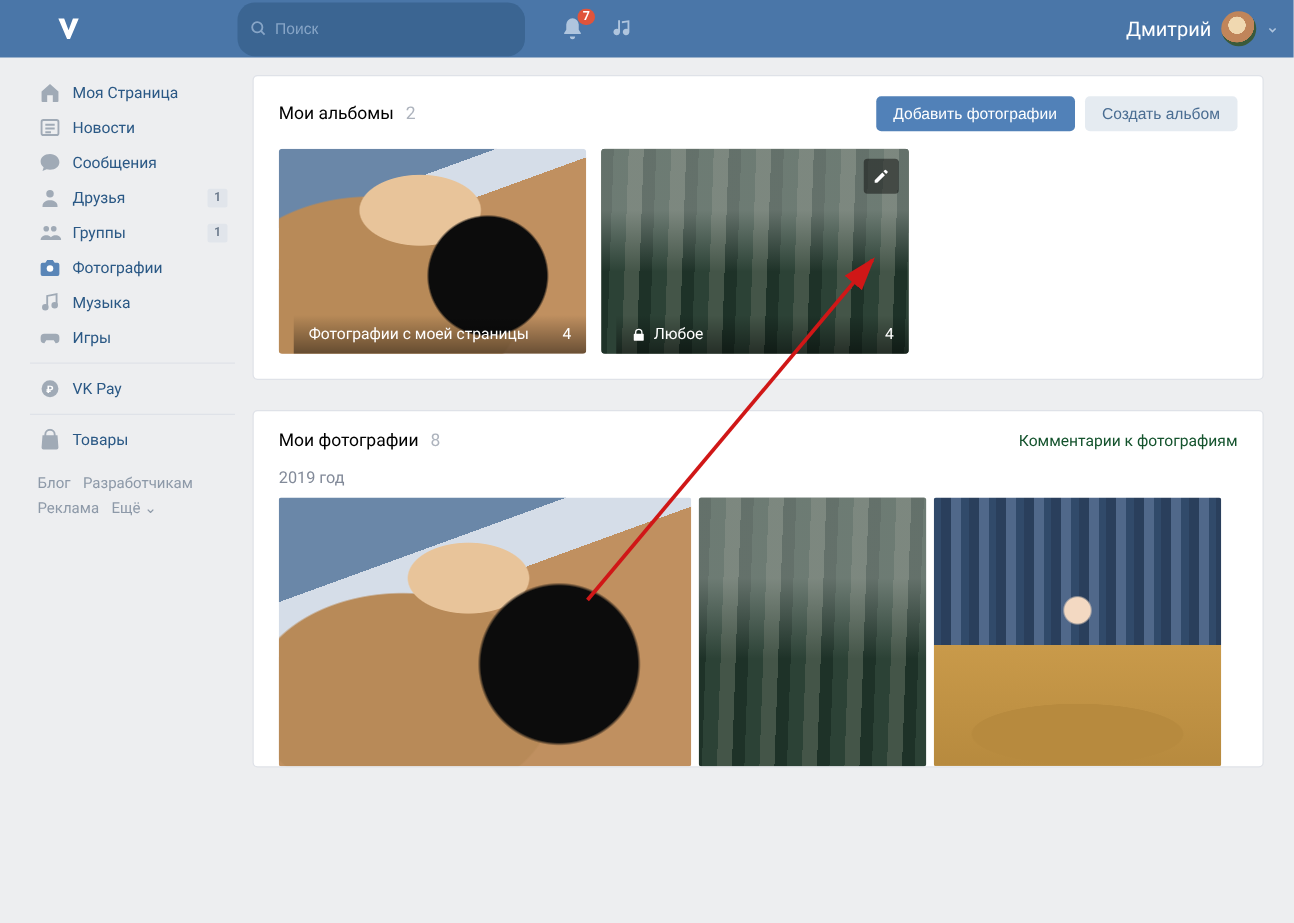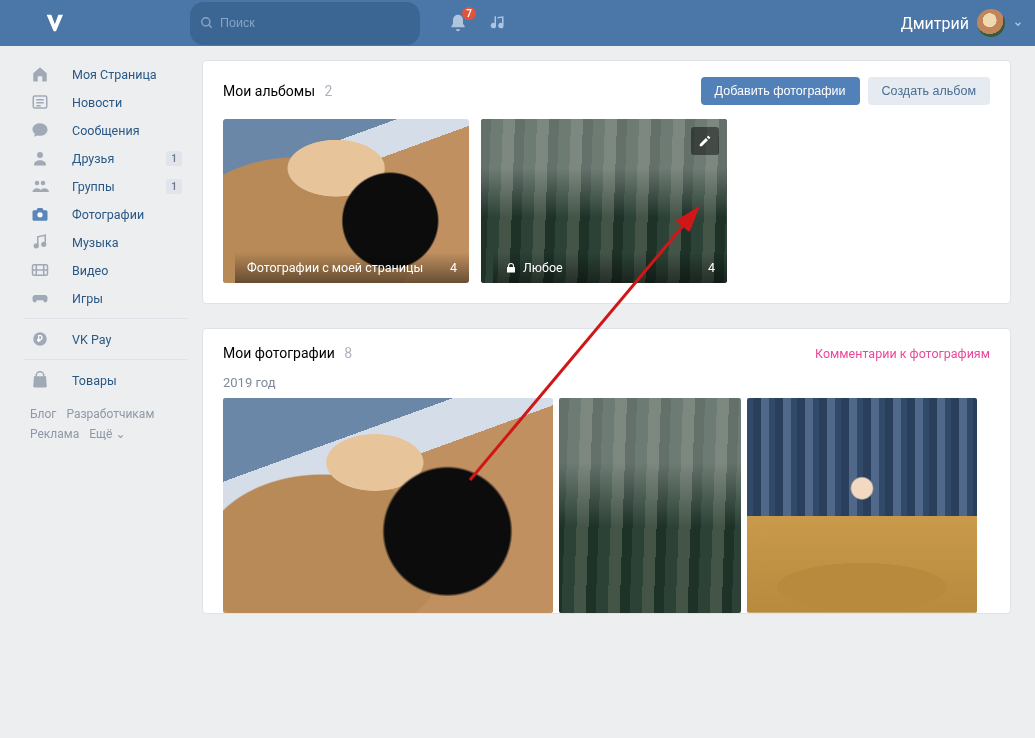--- a/index.html
+++ b/index.html
@@ -16,21 +16,21 @@
   .head-icons { display: flex; align-items: center; gap: 22px; margin-left: 28px; }
   .head-icon { color: #afc5de; position: relative; display: flex; }
   .badge { position: absolute; top: -6px; right: -8px; background: #e0543b; color: #fff; font-size: 10px; border-radius: 8px; padding: 1px 4px; font-weight: 600; }
   .head-right { margin-left: auto; display: flex; align-items: center; gap: 8px; color: #fff; font-size: 16px; }
   .avatar { width: 28px; height: 28px; border-radius: 50%; background: radial-gradient(circle at 45% 40%, #f0d8b0 0 30%, #c0855a 31% 60%, #3a5a3a 61% 100%); }
   .chev { color: #afc5de; }
   
   
   .wrap { display: flex; padding: 14px 24px 0 24px; gap: 14px; }
   .sidebar { width: 164px; flex-shrink: 0; }
-  .nav-item { display: flex; align-items: center; padding: 5px 6px; font-size: 12.5px; color: #2a5885; border-radius: 3px; cursor: pointer; gap: 22px; }
+  .nav-item { display: flex; align-items: center; padding: 5px 6px; font-size: 12.5px; color: #2a5885; border-radius: 3px; cursor: pointer; gap: 8px; }
   .nav-icon { color: #a0aab6; display: flex; width: 20px; justify-content: center; }
   .nav-item.active .nav-icon { color: #5a86b8; }
   .nav-count { margin-left: auto; background: #e1e5eb; color: #6b7a8c; font-size: 10px; padding: 2px 5px; border-radius: 2px; font-weight: 600; }
   .nav-sep { height: 1px; background: #dfe2e8; margin: 6px 0; }
   .footer-links { font-size: 12px; color: #8d99a8; padding: 10px 6px; line-height: 1.7; }
   .footer-links a { color: #8d99a8; margin-right: 10px; cursor: pointer; }
   
   
   .content { flex: 1; }
   .card { background: #fff; border: 1px solid #dfe2e8; border-radius: 4px; margin-bottom: 24px; }
@@ -46,21 +46,21 @@
   
   .albums { display: flex; gap: 12px; }
   .album { width: 246px; height: 164px; border-radius: 3px; position: relative; overflow: hidden; cursor: pointer; }
   .album-cover { position: absolute; inset: 0; }
   .album-ov { position: absolute; left: 12px; right: 0; bottom: 0; padding: 8px 12px; color: #fff; font-size: 12.5px; display: flex; align-items: center; background: linear-gradient(transparent, rgba(0,0,0,0.45)); }
   .album-ov .lock { margin-right: 6px; display: flex; }
   .album-ov .ac { margin-left: auto; }
   .album-edit { position: absolute; top: 8px; right: 8px; width: 28px; height: 28px; background: rgba(0,0,0,0.45); border-radius: 3px; display: flex; align-items: center; justify-content: center; color: #fff; }
   
   
-  .comm-link { margin-left: auto; color: #ec4899; font-size: 12.5px; cursor: pointer; }
+  .comm-link { margin-left: auto; color: #14532d; font-size: 12.5px; cursor: pointer; }
   .year-label { font-size: 13px; color: #828a99; padding: 0 20px 8px; }
   .photos { display: flex; gap: 6px; padding: 0 20px; }
   .photo { height: 215px; border-radius: 2px; cursor: pointer; position: relative; overflow: hidden; }
   .photo.p1 { width: 330px; }
   .photo.p2 { width: 182px; }
   .photo.p3 { width: 230px; }
   
   
   .cover1 { background:
     radial-gradient(circle at 68% 62%, #0c0c0c 0 24%, transparent 25%),
@@ -184,31 +184,20 @@
       </div>
     <div class="nav-item">
         <span class="nav-icon">
           <svg width="18" height="18" viewBox="0 0 24 24" fill="none" stroke="currentColor" stroke-width="2">
             <path d="M9 17V5l10-2v12"></path>
             <circle cx="7" cy="17" r="2.5" fill="currentColor"></circle>
             <circle cx="17" cy="15" r="2.5" fill="currentColor"></circle>
           </svg>
         </span>
         <span>Музыка</span>
-      </div>
-    <div class="nav-item">
-        <span class="nav-icon">
-          <svg width="18" height="18" viewBox="0 0 24 24" fill="none" stroke="currentColor" stroke-width="2">
-            <rect x="2" y="5" width="20" height="14" rx="2"></rect>
-            <line x1="7" y1="5" x2="7" y2="19"></line>
-            <line x1="17" y1="5" x2="17" y2="19"></line>
-            <line x1="2" y1="12" x2="22" y2="12"></line>
-          </svg>
-        </span>
-        <span>Видео</span>
       </div>
     <div class="nav-item">
         <span class="nav-icon">
           <svg width="18" height="18" viewBox="0 0 24 24" fill="currentColor">
             <path d="M6 8h12a4 4 0 0 1 4 4v2a4 4 0 0 1-4 4l-2-3h-8l-2 3a4 4 0 0 1-4-4v-2a4 4 0 0 1 4-4z"></path>
           </svg>
         </span>
         <span>Игры</span>
       </div>
     <div class="nav-sep"></div>

